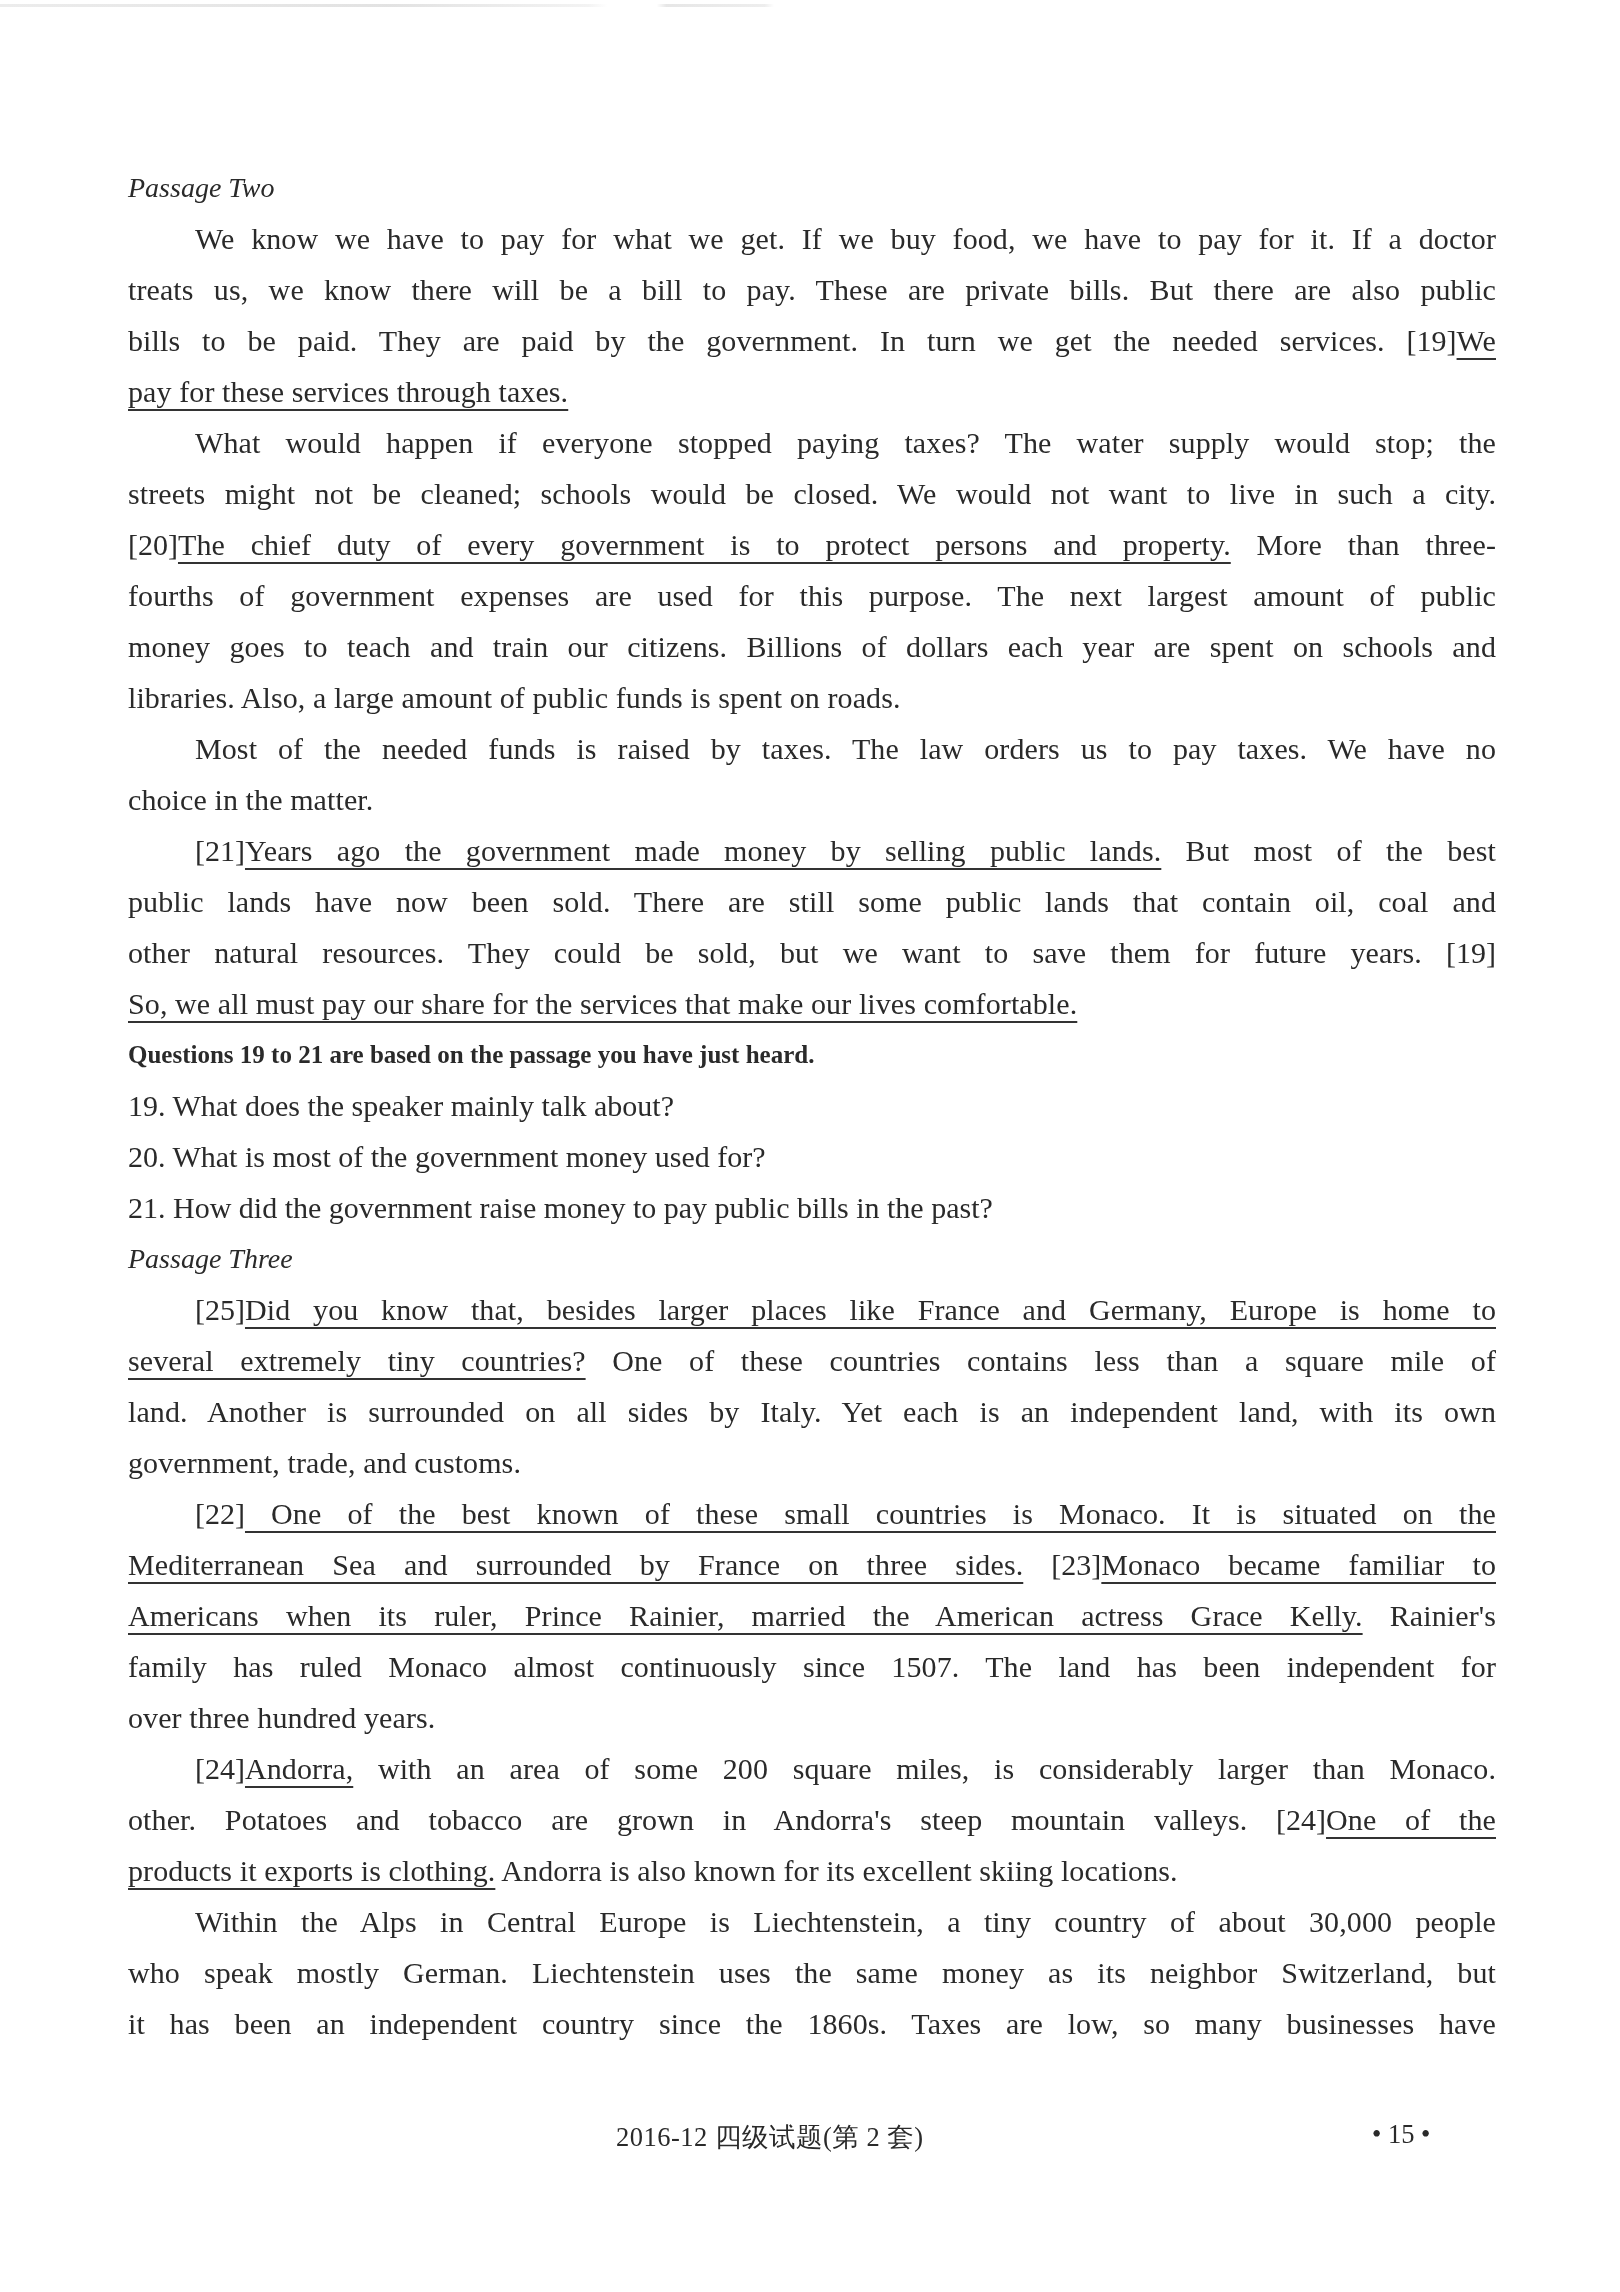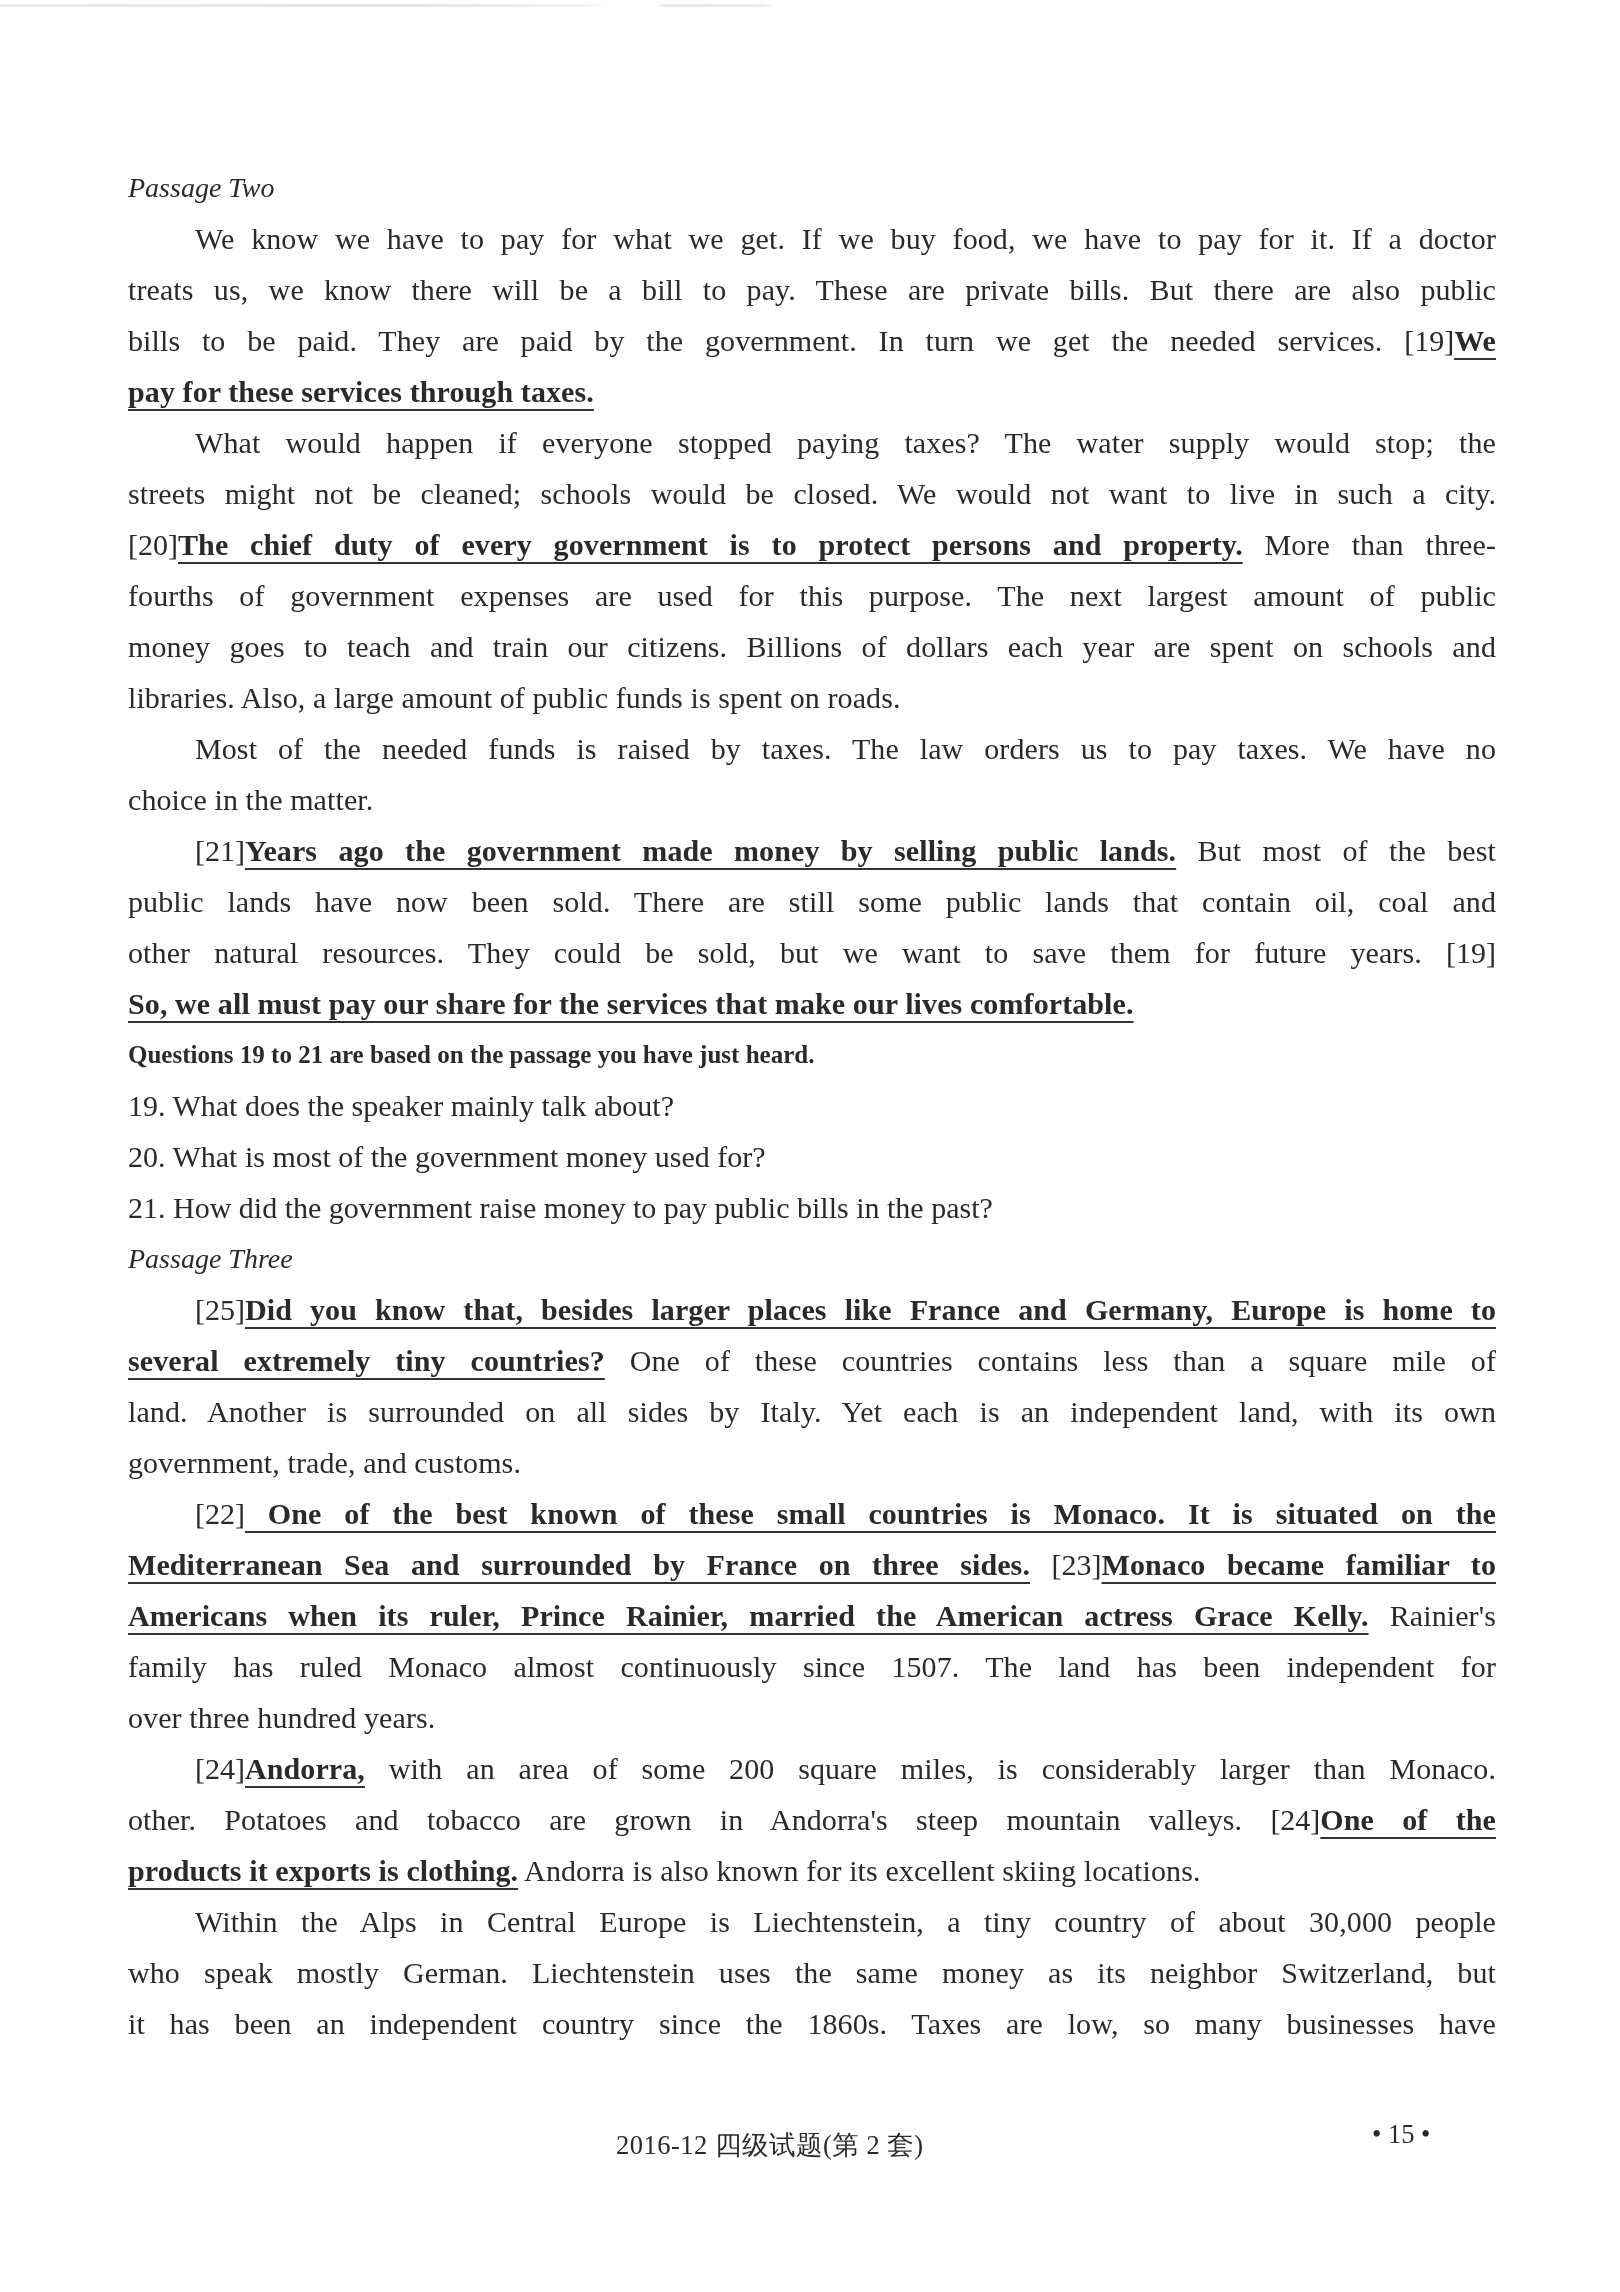--- a/index.html
+++ b/index.html
@@ -19,27 +19,27 @@
   .line {
     font-size: 30px; line-height: 51px; height: 51px;
     white-space: nowrap; text-align: justify; text-align-last: justify;
     letter-spacing: 0.1px;
   }
   .line.last { text-align-last: left; }
   .indent { padding-left: 67px; }
   .heading-italic { font-style: italic; font-weight: normal; font-size: 28px; line-height: 51px; height: 51px; }
   .heading-bold { font-weight: bold; font-size: 25px; line-height: 51px; height: 51px; }
   .q { font-size: 30px; line-height: 51px; height: 51px; white-space: nowrap; }
-  .u { text-decoration: underline; text-decoration-thickness: 2px; text-underline-offset: 6.9px; text-decoration-color: #333; font-weight: bold; }
+  .u { text-decoration: underline; text-decoration-thickness: 2px; text-underline-offset: 6.9px; text-decoration-color: #333; }
   .mark { letter-spacing: 0; margin-top: 19px; }
   .footer {
     position: absolute; top: 2119px; left: 0; width: 1620px; height: 39px;
     font-size: 26.5px;
   }
-  .footer .exam { position: absolute; left: 616px; top: 0; letter-spacing: 0.5px; margin-top: 8px; }
+  .footer .exam { position: absolute; left: 616px; top: 0; letter-spacing: 0.5px; }
   .footer .pno { position: absolute; left: 1372px; top: 0; }
 </style>
 </head>
 <body>
 
 <div class="scan-edge"></div>
 
 <div class="page">
 
   <div class="heading-italic">Passage Two</div>

